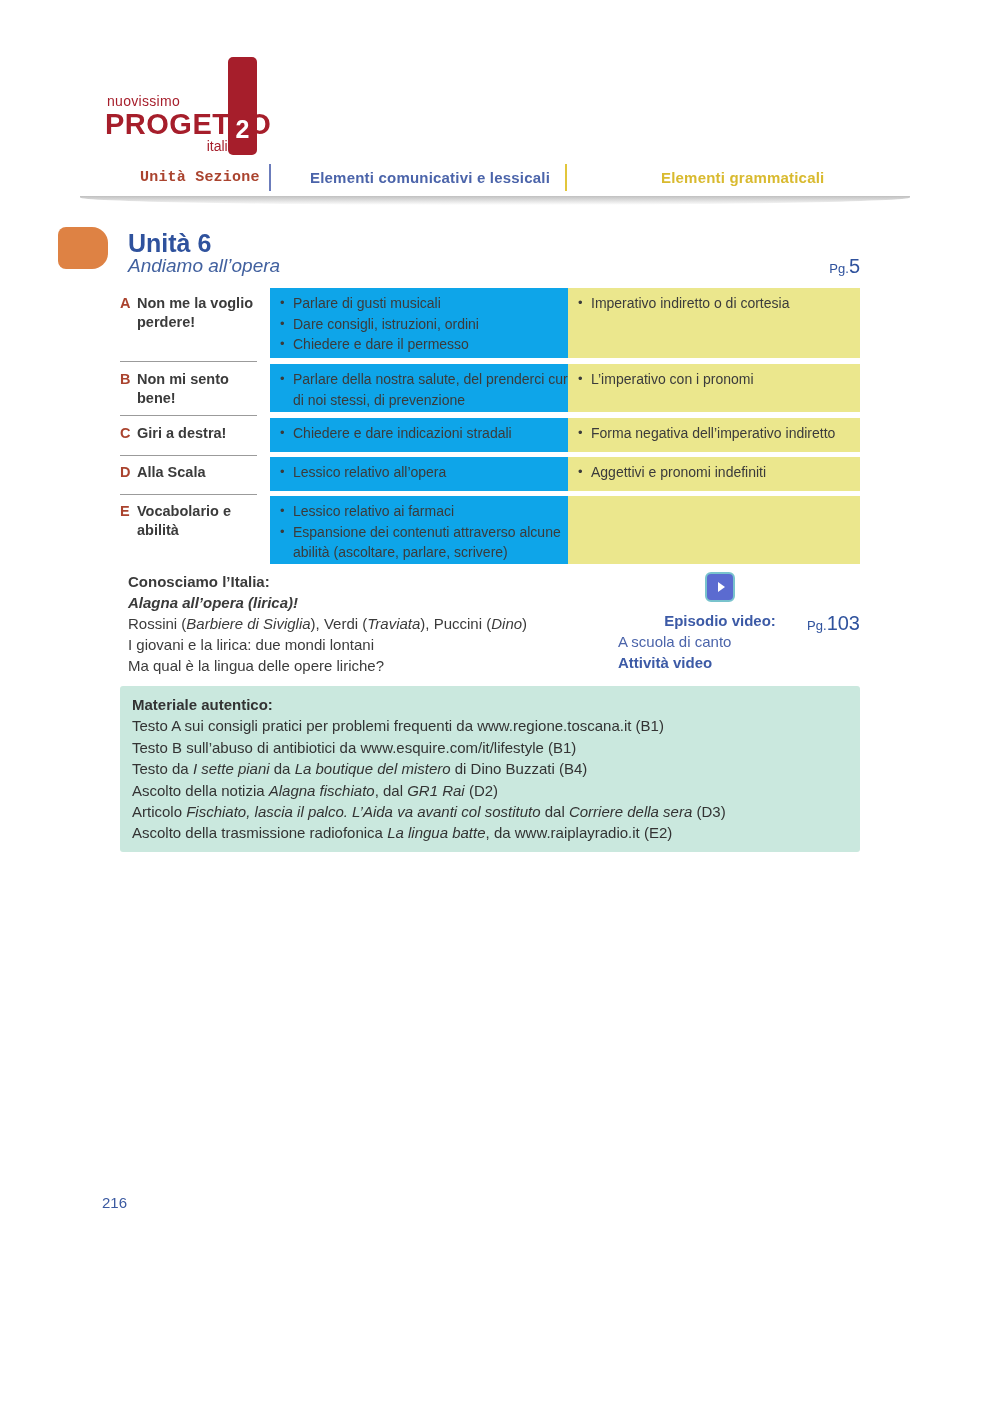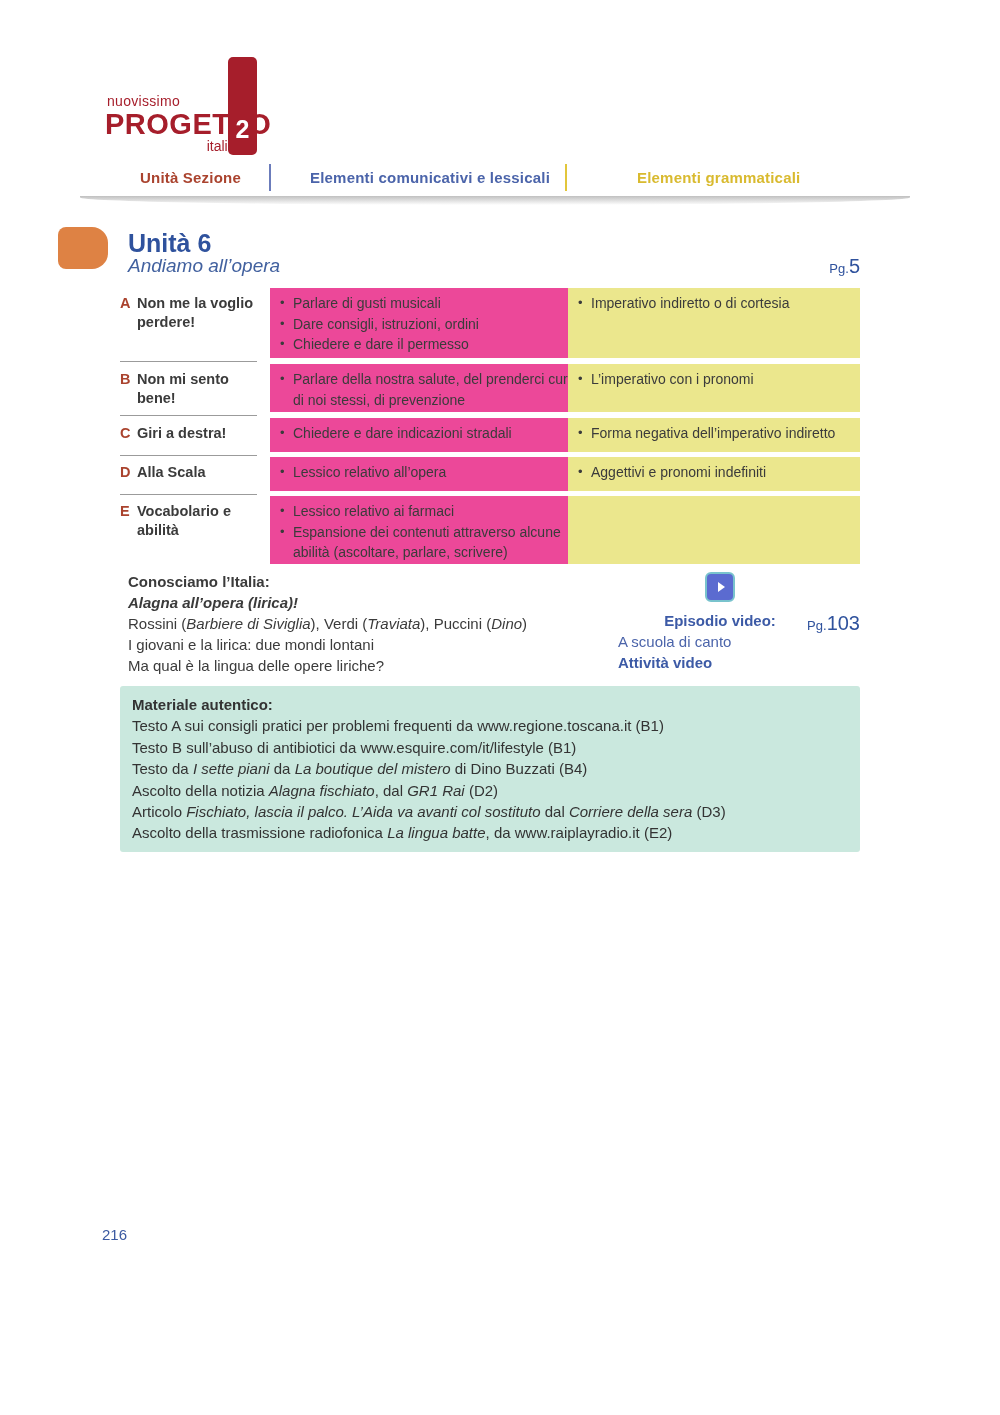--- a/index.html
+++ b/index.html
@@ -13,23 +13,23 @@
     background:linear-gradient(to bottom,rgba(90,90,90,0.38),rgba(90,90,90,0));
     border-radius:0 0 60% 60% / 0 0 100% 100%;}
   .logo{position:absolute;left:105px;top:93px;width:152px;color:#a61e2b;}
   .logo-top{font-size:14px;margin-left:2px;letter-spacing:.3px;}
   .logo-main{font-size:29px;font-weight:bold;letter-spacing:.5px;line-height:1.05;}
   .logo-sub{font-size:14px;text-align:right;margin-top:-1px;padding-right:6px;}
   .badge{position:absolute;left:228px;top:57px;width:29px;height:98px;background:#a61e2b;
     border-radius:5px;display:flex;align-items:flex-end;justify-content:center;
     color:#fff;font-size:25px;font-weight:bold;padding-bottom:11px;box-sizing:border-box;}
   .hdr-col{position:absolute;top:169px;font-size:15px;font-weight:bold;letter-spacing:.2px;}
-  .hdr-col-1{left:140px;color:#aa432e;}
+  .hdr-col-1{left:140px;color:#aa432e;font-family:Liberation Mono, monospace;}
   .hdr-col-2{left:310px;color:#4b64aa;}
-  .hdr-col-3{left:637px;color:#d9ba2f;}
+  .hdr-col-3{left:661px;color:#d9ba2f;}
   .hdr-div{position:absolute;top:164px;width:2px;height:27px;}
   .hdr-div-1{left:269px;background:#6b7cbb;}
   .hdr-div-2{left:565px;background:#e2c63b;}
   
   .tab-orange{position:absolute;left:58px;top:227px;width:50px;height:42px;
     background:#de8244;border-radius:8px 16px 16px 8px;}
   .unit-title{position:absolute;left:128px;top:229px;font-size:25px;font-weight:bold;color:#2f529d;}
   .unit-subtitle{position:absolute;left:128px;top:255px;font-size:19px;font-style:italic;color:#42619f;}
   .unit-page{position:absolute;left:740px;top:255px;width:120px;text-align:right;color:#2f529d;}
   .pg-label{font-size:13px;}
@@ -39,21 +39,21 @@
   .toc-row{position:relative;width:740px;}
   .row-a{height:70px;margin-bottom:6px;}
   .row-b{height:48px;margin-bottom:6px;}
   .row-c{height:34px;margin-bottom:5px;}
   .row-d{height:34px;margin-bottom:5px;}
   .row-e{height:68px;}
   .toc-label{position:absolute;left:0;top:6px;width:135px;display:flex;font-size:14.5px;font-weight:bold;line-height:19px;}
   .toc-letter{flex:0 0 17px;color:#aa432e;}
   .toc-label-text{flex:1;color:#3b3b3b;}
   .cell{position:absolute;top:0;height:100%;box-sizing:border-box;padding:5px 10px;font-size:14px;line-height:20.5px;color:#3b3b3b;}
-  .cell-comm{left:150px;width:324px;background:#ec4899;}
+  .cell-comm{left:150px;width:324px;background:#0ea5e9;}
   .cell-gram{left:448px;width:292px;background:#ebe78d;}
   .bullet{display:flex;}
   .bullet::before{content:"•";flex:0 0 13px;font-size:13px;}
   .bullet span{flex:1;}
   .nowrap span{white-space:nowrap;}
   .label-rule{position:absolute;left:0;bottom:-4px;width:137px;border-top:1.5px solid #9b9b9b;}
   
   .conosciamo{position:absolute;left:128px;top:571px;width:460px;font-size:15px;line-height:21px;color:#3b3b3b;}
   .c-bold{font-weight:bold;}
   .c-bold-italic{font-weight:bold;font-style:italic;}
@@ -65,21 +65,21 @@
   .play-tri{width:0;height:0;border-left:7px solid #fff;border-top:5px solid transparent;border-bottom:5px solid transparent;margin-left:2px;}
   .video-title{font-weight:bold;color:#3c5aa6;}
   .video-line{margin-left:38px;}
   .video-activity{font-weight:bold;color:#3c5aa6;}
   .video-page{position:absolute;right:0;top:41px;color:#2f529d;text-align:right;}
   
   .materiale{position:absolute;left:120px;top:686px;width:740px;min-height:160px;box-sizing:border-box;
     background:#cae8de;border-radius:3px;padding:8px 12px;font-size:15px;line-height:21.4px;color:#333;}
   .mat-title{font-weight:bold;}
   
-  .folio{position:absolute;left:102px;top:1226px;font-size:15px;color:#3b5aa1;}
+  .folio{position:absolute;left:102px;top:1194px;font-size:15px;color:#3b5aa1;}
 </style>
 </head>
 <body>
 
 <div class="page">
 
   <div class="header-band">
     <div class="logo">
       <div class="logo-top">nuovissimo</div>
       <div class="logo-main">PROGETTO</div>

